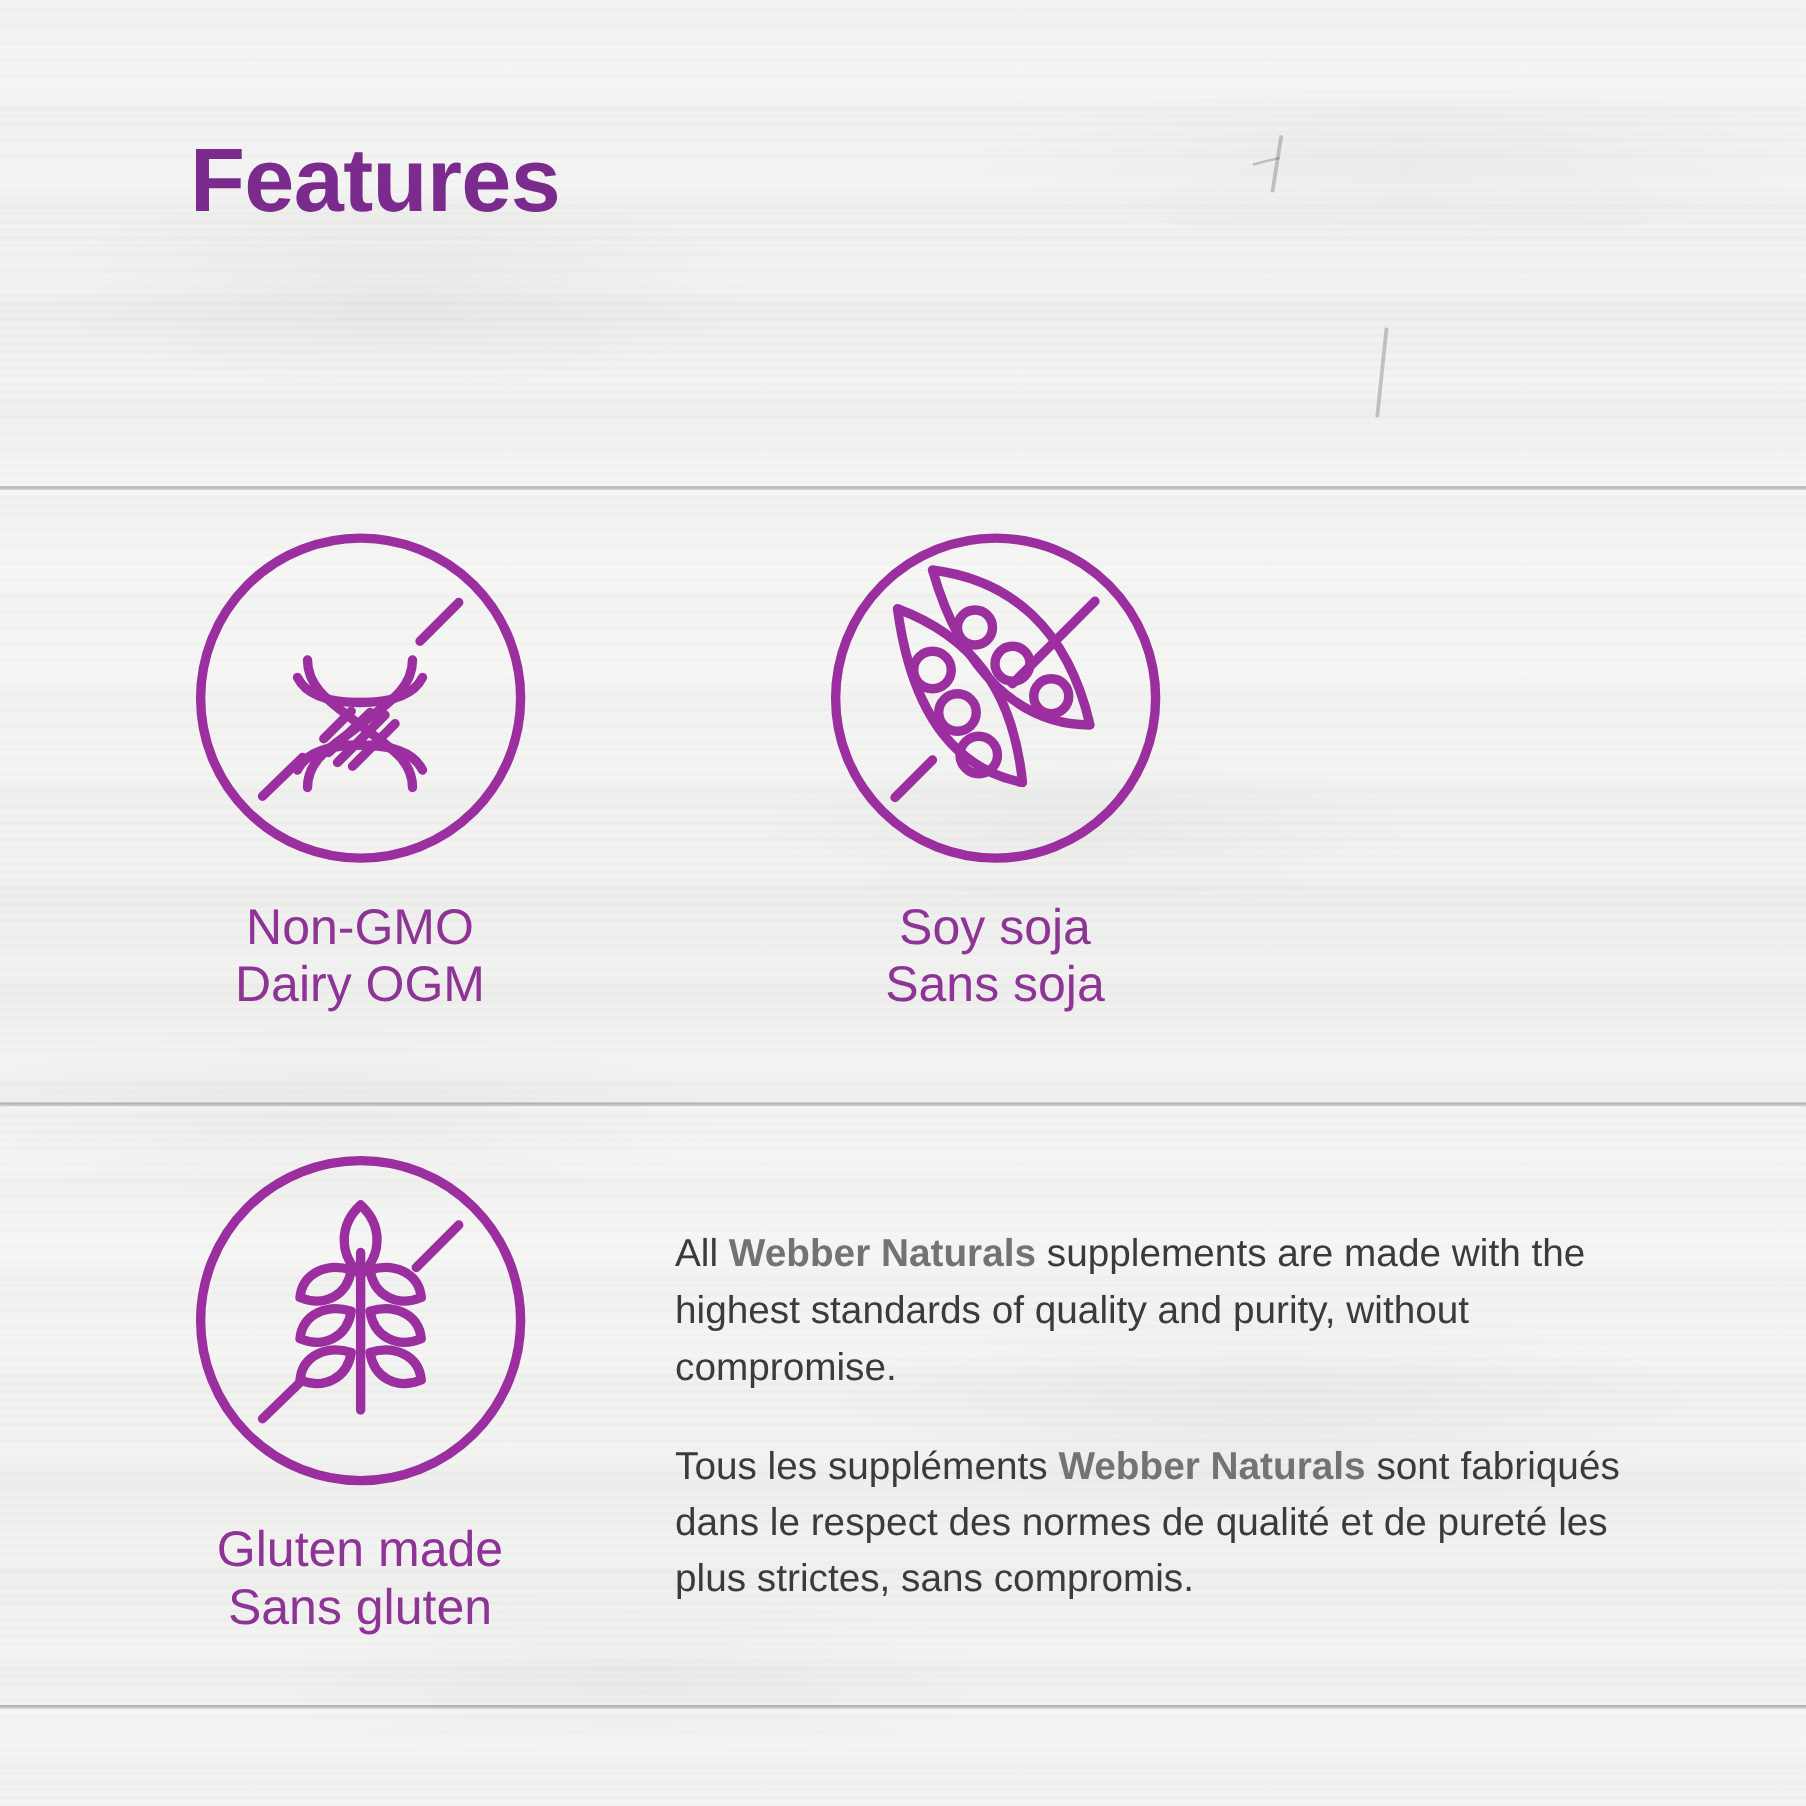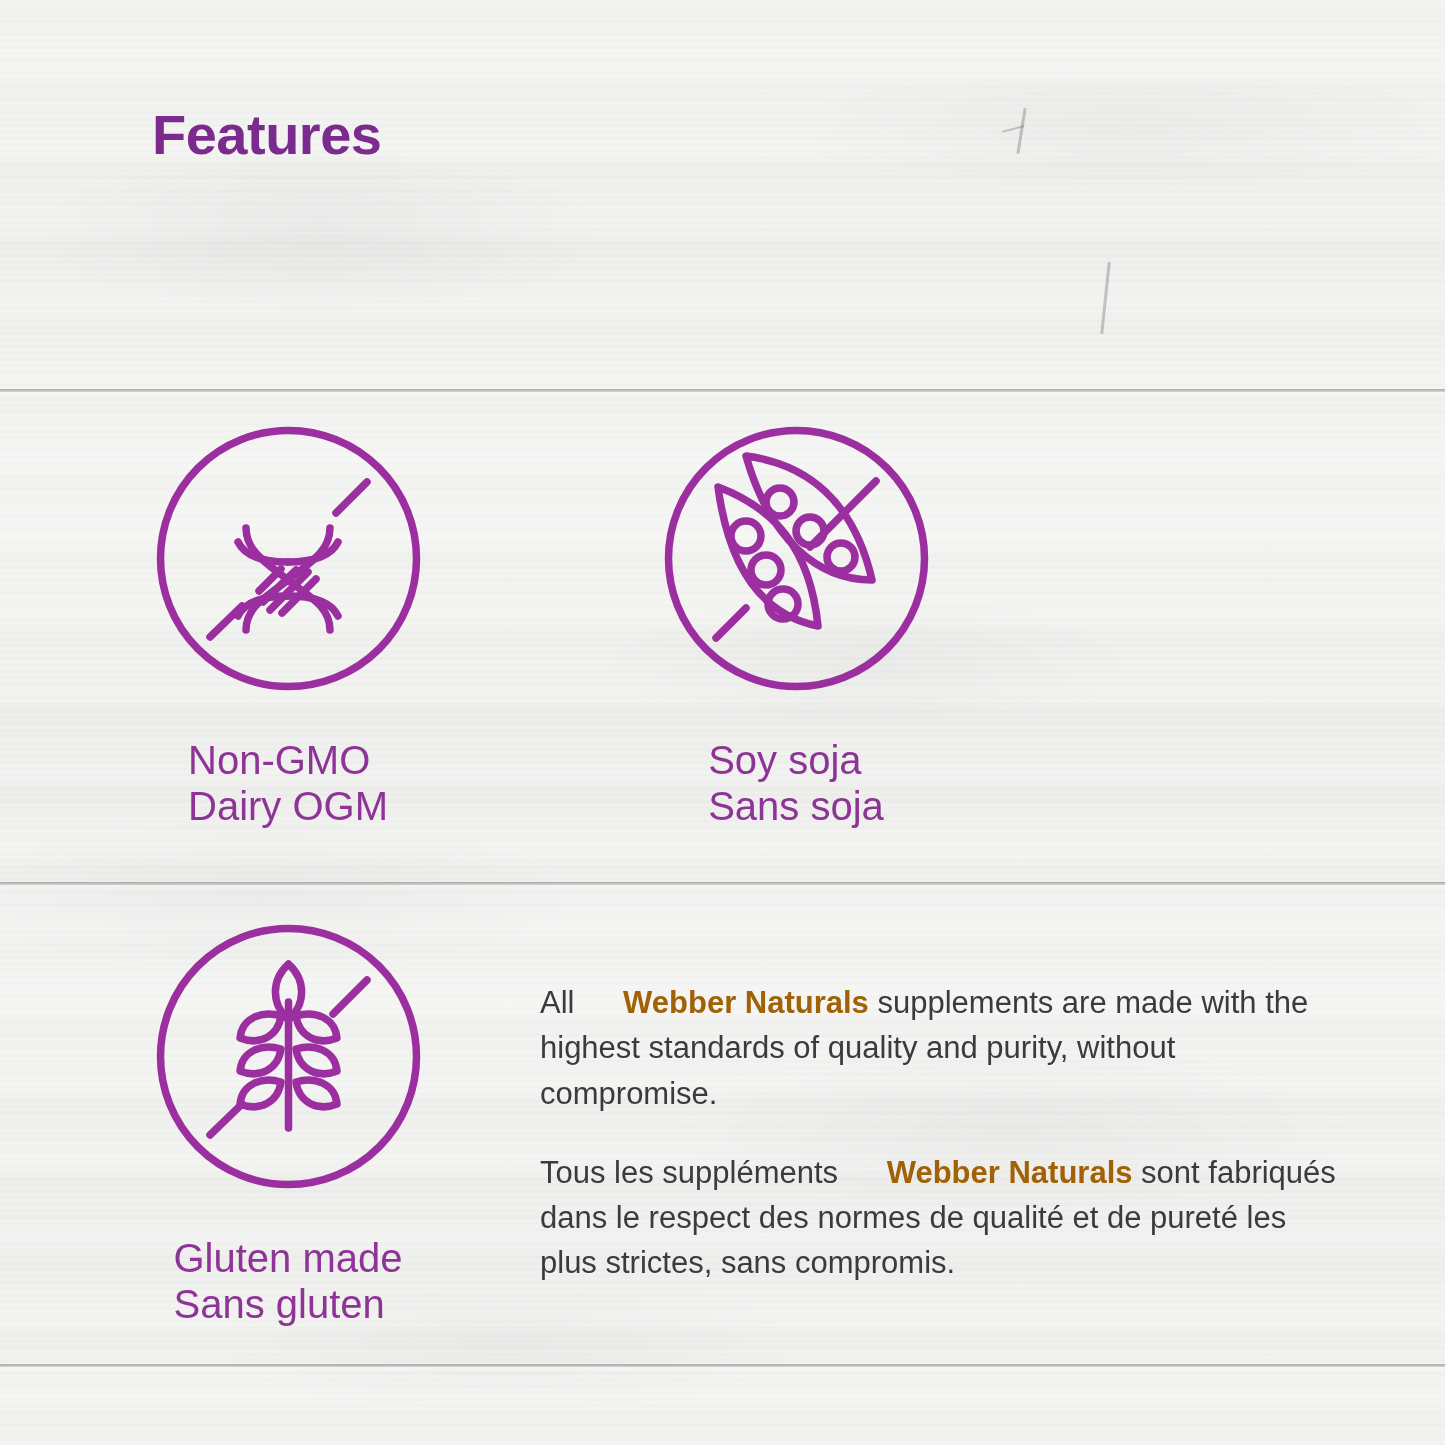--- a/index.html
+++ b/index.html
@@ -63,40 +63,41 @@
   .plank-seam.s2{top:882px;}
   .plank-seam.s3{top:1364px;}
 
   .scuff{position:absolute;background:rgba(90,90,90,.32);transform-origin:center;}
 
   
   .heading{
     position:absolute;left:152px;top:96px;width:1100px;
     color:#7b2b8d;
     font-weight:bold;
-    font-size:56px;
+    font-size:72px;
     line-height:1.38;
     letter-spacing:-0.5px;
   }
   .heading .ln{display:block;}
 
   
   .features-row{
     position:absolute;left:0;top:420px;width:1445px;
     display:flex;
   }
   .feature{
     width:440px;margin-left:68px;
     display:flex;flex-direction:column;align-items:center;
   }
   .feature:first-child{margin-left:68px;}
   .badge{width:277px;height:277px;display:block;}
   .badge svg{display:block;width:277px;height:277px;}
   .flabel{
-    margin-top:40px;
+    margin-top:22px;
+    text-align:center;
     color:#8d3496;
     font-size:40px;
     line-height:1.16;
     white-space:nowrap;
   }
   .flabel .l2{display:block;}
 
   
   .bottom{
     position:absolute;left:0;top:918px;width:1445px;
@@ -109,21 +110,21 @@
   .copy-col{
     margin-left:32px;width:800px;padding-top:62px;
   }
   .copy-col p{
     margin:0 0 34px 0;
     color:#3b3b3b;
     font-size:31px;
     line-height:1.46;
   }
   .copy-col p:last-child{margin-bottom:0;}
-  .copy-col b{font-weight:bold;color:#a16207;margin-left:40px;}
+  .copy-col b{font-weight:bold;color:#737373;}
 </style>
 </head>
 <body>
 
 <div id="page">
 
   <div class="wood-base"></div>
   <div class="wood-grain"></div>
   <div class="wood-grain2"></div>
   <div class="wood-blotch"></div>

